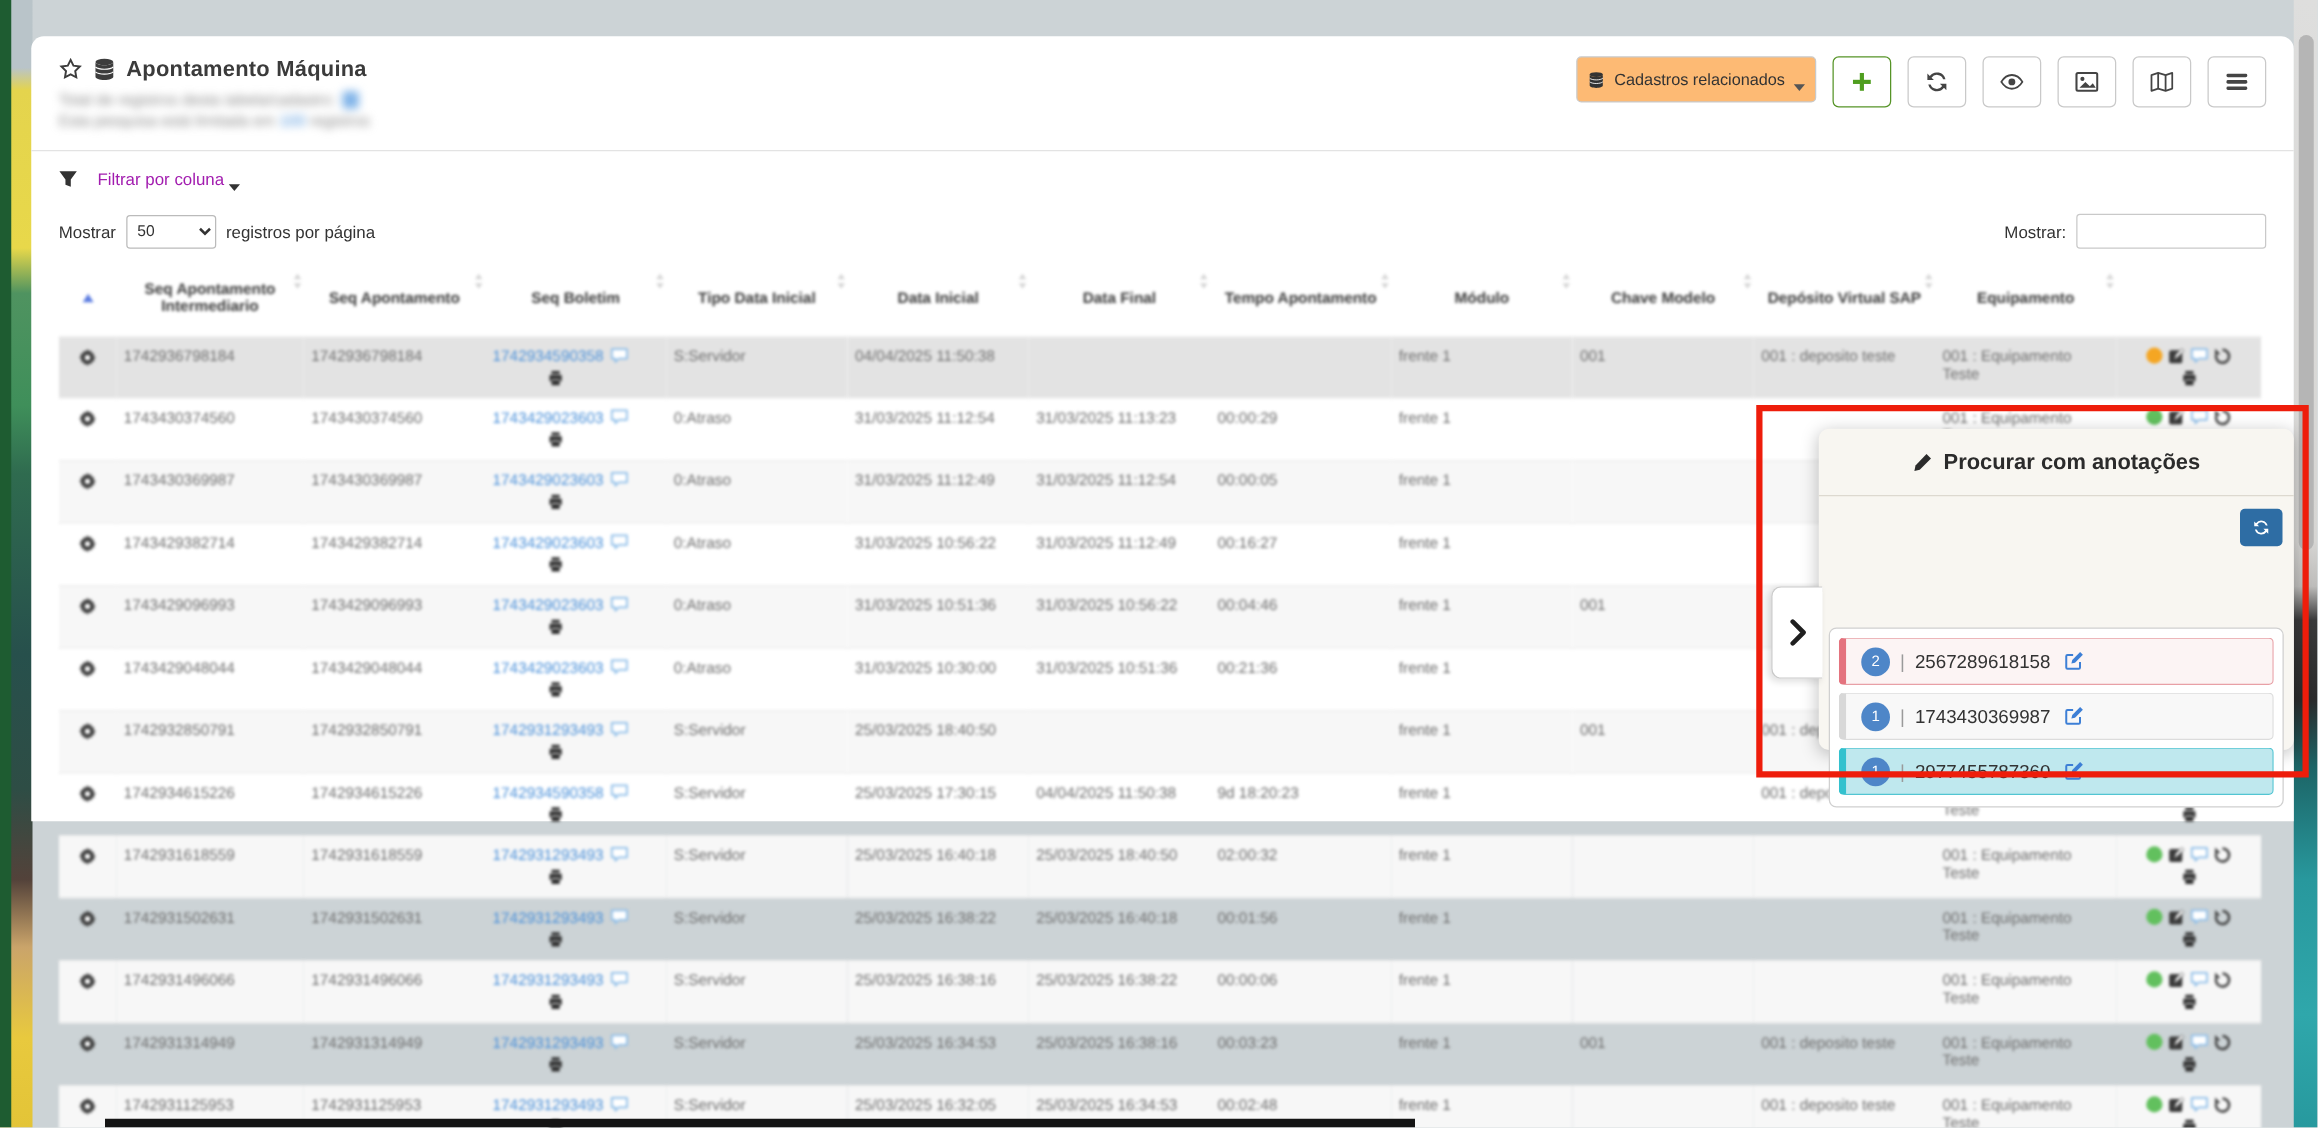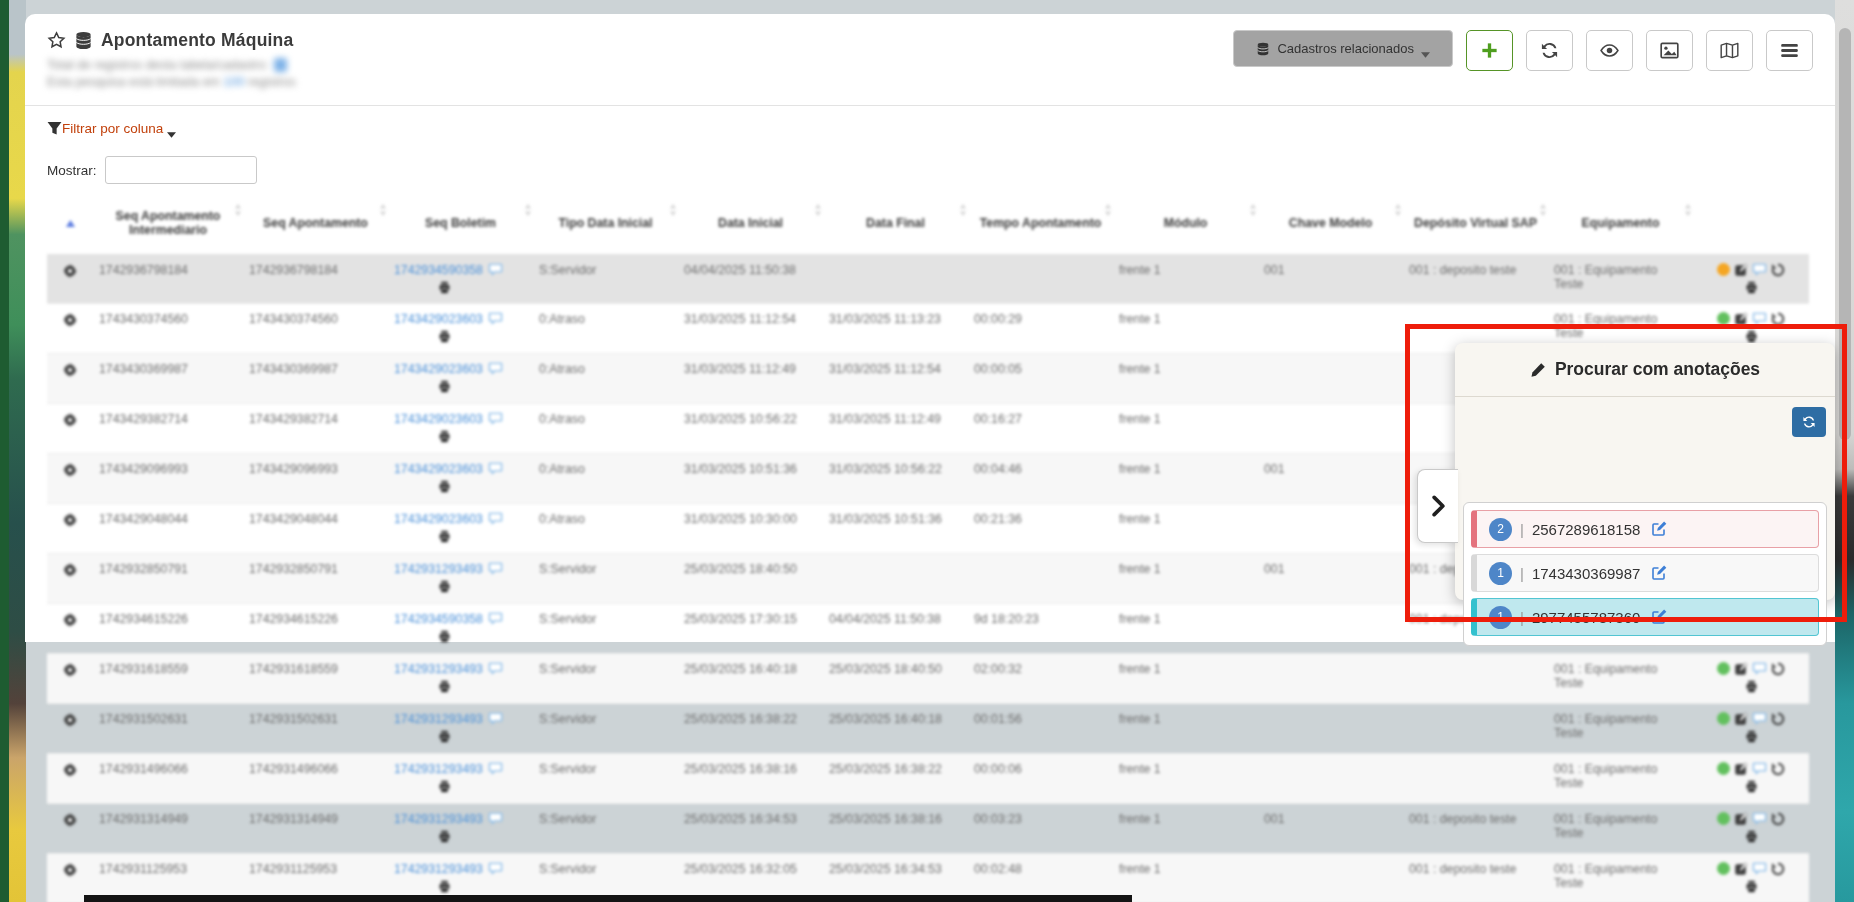--- a/index.html
+++ b/index.html
@@ -9,45 +9,45 @@
   
   .wall-left { position:absolute; left:0; top:0; width:26px; height:902px; z-index:1;
     background:linear-gradient(180deg,#b9c4c9 0%,#b9c4c9 6%,#e4d44d 8%,#e8d84a 22%,#4f9360 26%,#3f8f5a 36%,#2f6b4f 42%,#27504c 58%,#2e4d45 70%,#53423a 78%,#caa46a 84%,#e8c93e 92%,#e3c437 100%); }
   .wall-left::before { content:""; position:absolute; left:0; top:0; width:9px; height:100%; background:#1e5c31; }
   .wall-right { position:absolute; left:1835px; top:0; width:19px; height:902px; z-index:1;
     background:linear-gradient(180deg,#dededd 0%,#d6d5d3 48%,#bdbcba 52%,#39393a 55%,#2a2a2b 62%,#1c6466 68%,#28989d 78%,#2fa7ab 90%,#27999e 100%); }
   .scroll-thumb { position:absolute; left:1839px; top:28px; width:12px; height:412px;
     background:#b5b5b5; border-radius:6px; z-index:12; }
 
   
-  .card { position:absolute; left:25px; top:14px; width:1810px; height:628px; background:#ffffff;
+  .card { position:absolute; left:25px; top:29px; width:1810px; height:628px; background:#ffffff;
     border-radius:10px 10px 0 0; z-index:5; padding:16px 22px 0 22px; }
 
   
   .title-row { display:flex; justify-content:space-between; align-items:flex-start; }
   .title-left { display:flex; align-items:center; gap:8px; color:#3b3b3b; }
   .title-left .ic { width:19px; height:19px; color:#3d3d3d; }
   .page-title { font-size:17.5px; font-weight:bold; color:#3b3b3b; letter-spacing:.2px; }
   .sub-lines { margin-top:6px; filter:blur(3.4px); color:#8a8a8a; font-size:12.5px; line-height:17px; }
   .sub-lines .mini-blue { display:inline-block; width:13px; height:14px; background:#7fb3e8; border-radius:2px; vertical-align:-3px; margin-left:5px;}
   .sub-lines .blue { color:#4a90d9; }
 
   .toolbar { display:flex; align-items:flex-start; gap:13px; }
-  .related-dd { height:37px; display:flex; align-items:center; gap:7px; padding:0 22px;
-    border:1px solid #c9c9c9; border-radius:4px; background:#a3a3a3; font-size:13px; color:#333; cursor:pointer; }
+  .related-dd { height:37px; display:flex; align-items:center; gap:7px; padding:0 8px;
+    border:1px solid #c9c9c9; border-radius:4px; background:#fdba74; font-size:13px; color:#333; cursor:pointer; }
   .related-dd .ic { width:14px; height:14px; color:#333; }
   .related-dd .caret { width:9px; height:6px; color:#555; }
   .tb-btn { width:47px; height:41px; border:1px solid #c9c9c9; border-radius:5px; background:#fff;
     display:flex; align-items:center; justify-content:center; color:#444; cursor:pointer; }
   .tb-btn svg { width:19px; height:19px; }
   .tb-btn.accent { border-color:#569427; color:#4f9e1f; }
 
   .rule { border:none; border-top:1px solid #e3e3e3; margin:14px -22px 0 -22px; }
 
-  .filter-row { margin-top:15px; display:flex; align-items:center; color:#c2410c; font-size:13.5px; }
+  .filter-row { margin-top:15px; display:flex; align-items:center; gap:16px; color:#a21caf; font-size:13.5px; }
   .filter-row .ic { width:15px; height:15px; color:#333; }
   .filter-caret { width:9px; height:6px; color:#333; margin-left:4px; }
   .filter-label-wrap { display:flex; align-items:center; cursor:pointer; }
 
   .controls-row { margin-top:20px; display:flex; justify-content:space-between; align-items:center;
     font-size:13.5px; color:#333; }
   .show-wrap { display:flex; align-items:center; gap:8px; }
   .page-size { width:72px; height:27px; border:1px solid #bbb; border-radius:3px; font-size:12.5px;
     color:#333; padding:0 4px; background:#fff; }
   .search-wrap { display:flex; align-items:center; gap:8px; }
@@ -212,20 +212,25 @@
         </svg></span>
     <span class="filter-label-wrap">
       <span>Filtrar por coluna</span>
       <span class="filter-caret" id="i-caret2"><svg viewBox="0 0 10 6" width="100%" height="100%" fill="currentColor">
             <path d="M0 0h10L5 6z"></path>
           </svg></span>
     </span>
   </div>
 
   <div class="controls-row">
+    <div class="show-wrap">
+      <span>Mostrar</span>
+      <select class="page-size" id="page-size-select"><option>50</option></select>
+      <span>registros por página</span>
+    </div>
     <div class="search-wrap">
       <span>Mostrar:</span>
       <input class="search-input" type="text" value="" style="">
     </div>
   </div>
 
   <div class="blur-zone">
     <table>
       <colgroup id="cols">
           <col class="c-gear">

